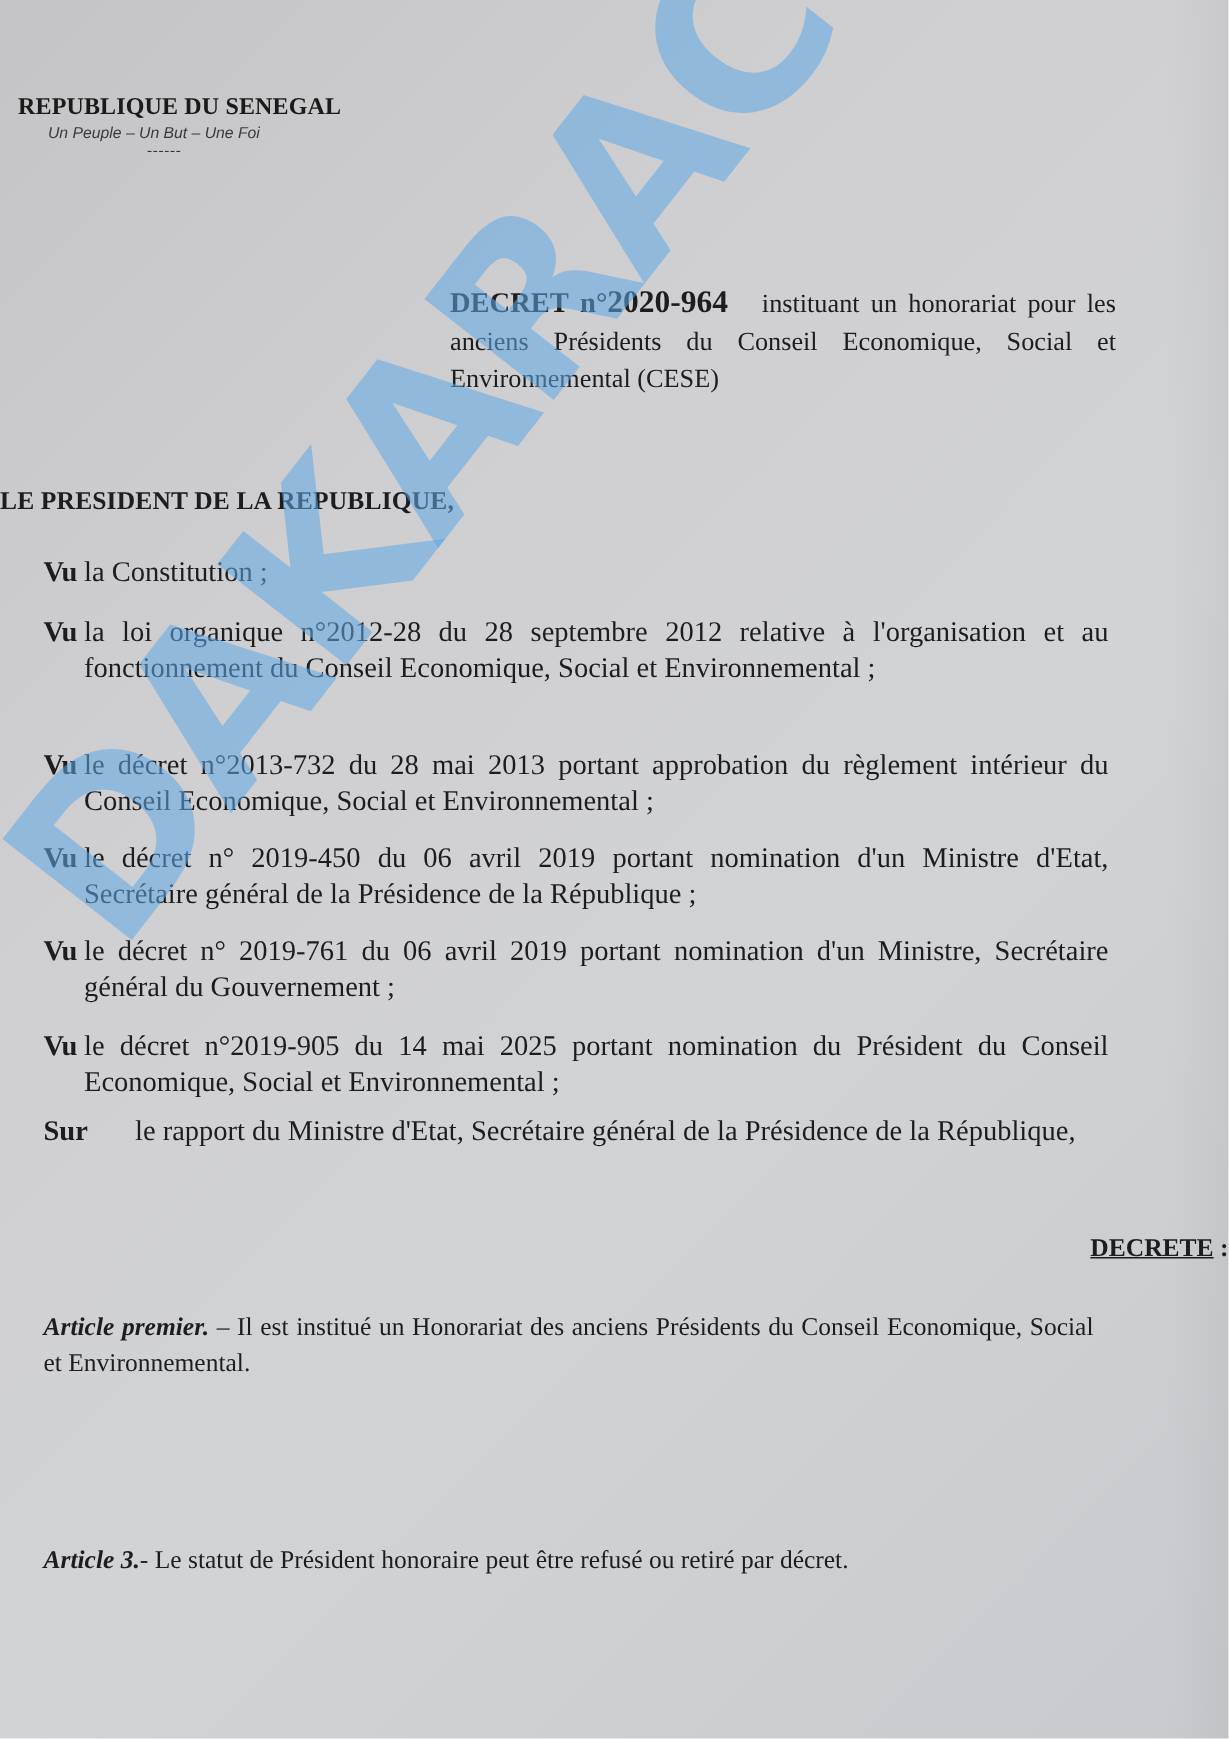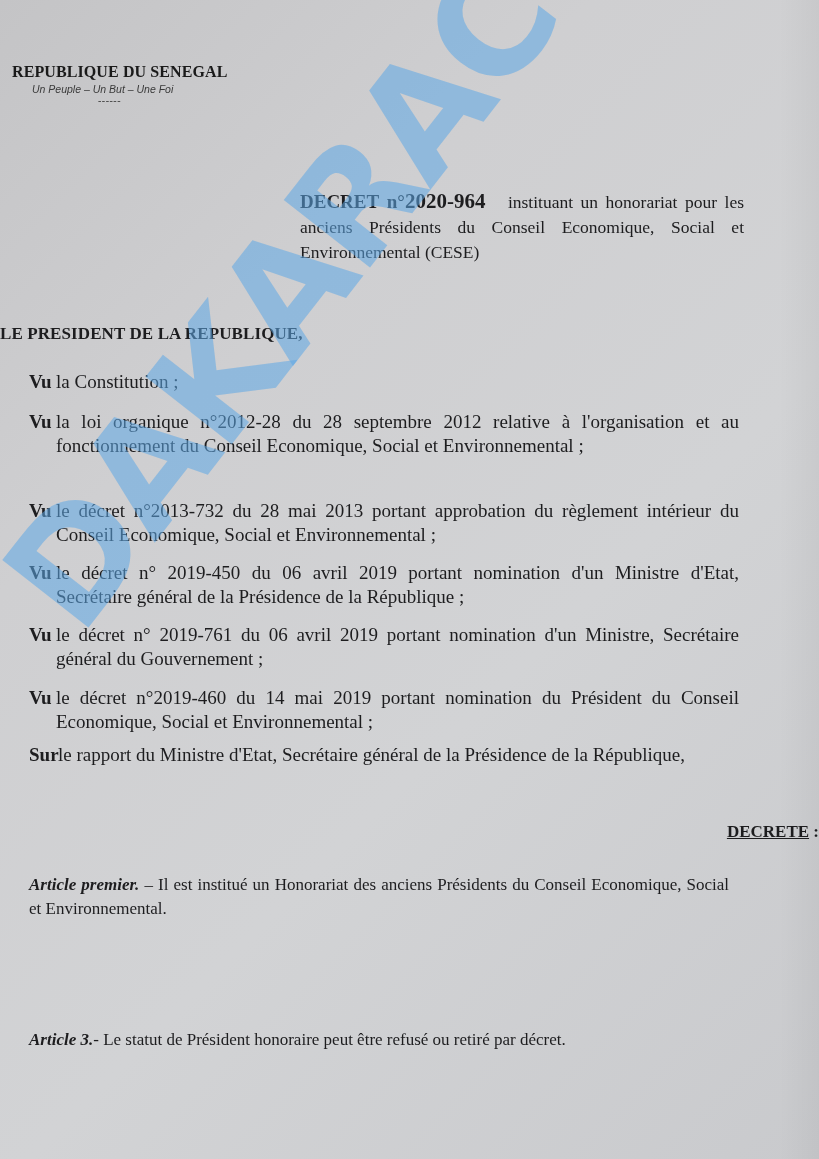--- a/index.html
+++ b/index.html
@@ -29,21 +29,21 @@
   .title-block .num-big { font-size: 21px; }
 
   .president {
     position: absolute; left: 0; width: 819px; top: 324px; 
     font-weight: bold; font-size: 17px; letter-spacing: 0.1px;
   }
 
   .visa { position: absolute; left: 29px; width: 710px; font-size: 19px; line-height: 24px; }
   .visa .kw { position: absolute; left: 0; top: 0; font-weight: bold; width: 48px; }
   .visa .txt { margin-left: 27px; text-align: justify; }
-  .visa.sur .txt { margin-left: 29px; }
+  .visa.sur .txt { margin-left: 61px; }
 
   .decrete {
     position: absolute; left: 0; width: 819px; top: 822px; text-align: right;
     font-weight: bold; font-size: 17px;
   }
   .decrete .u { text-decoration: underline; }
 
   .article { position: absolute; left: 29px; width: 700px; font-size: 17px; line-height: 24px; text-align: justify; }
   .article .lbl { font-weight: bold; font-style: italic; }
 
@@ -92,21 +92,21 @@
   <div class="visa" style="top:561px">
     <span class="kw">Vu</span>
     <div class="txt">le décret n° 2019-450 du 06 avril 2019 portant nomination d'un Ministre d'Etat, Secrétaire général de la Présidence de la République ;</div>
   </div>
   <div class="visa" style="top:623px">
     <span class="kw">Vu</span>
     <div class="txt">le décret n° 2019-761 du 06 avril 2019 portant nomination d'un Ministre, Secrétaire général du Gouvernement ;</div>
   </div>
   <div class="visa" style="top:686px">
     <span class="kw">Vu</span>
-    <div class="txt">le décret n°2019-460 du 14 mai 2019 portant nomination du Président du Conseil Economique, Social et Environnemental ;</div>
+    <div class="txt">le décret n°2019-905 du 14 mai 2025 portant nomination du Président du Conseil Economique, Social et Environnemental ;</div>
   </div>
   <div class="visa sur" style="top:743px">
     <span class="kw">Sur</span>
     <div class="txt">le rapport du Ministre d'Etat, Secrétaire général de la Présidence de la République,</div>
   </div>
 
   <div class="decrete">
     <span class="u">DECRETE</span><span> :</span>
   </div>
 

